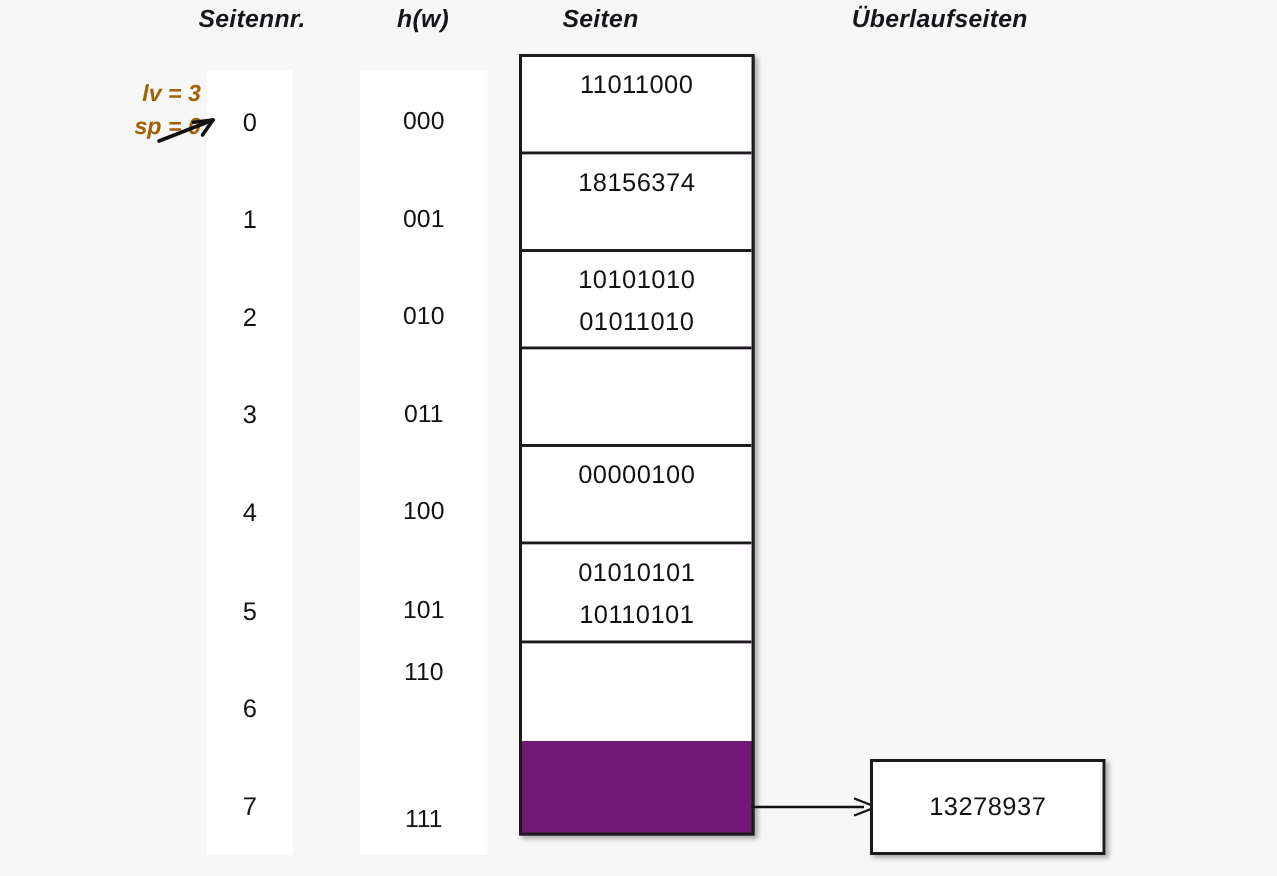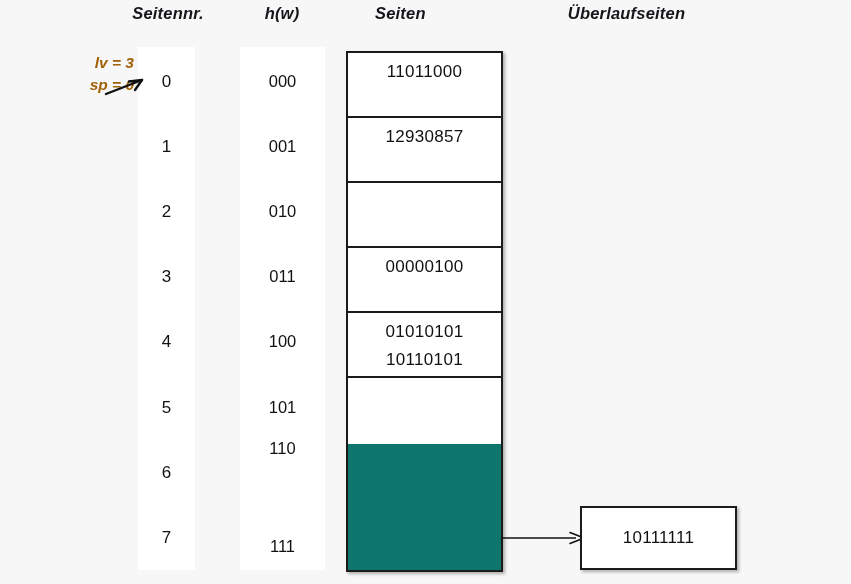--- a/index.html
+++ b/index.html
@@ -81,26 +81,26 @@
     text-align: center;
     color: #111111;
   }
   .col-index { left: 138px; width: 57px; }
   .col-hash  { left: 240px; width: 85px; font-size: 16.5px; }
 
   
   #pages-box {
     position: absolute;
     left: 346px;
-    top: 51px;
+    top: 36px;
     width: 157px;
     height: 521px;
     box-sizing: border-box;
     border: 2.2px solid #1b1b1b;
-    background: #0f766e;
+    background: #701a75;
     box-shadow: 2px 2px 3px rgba(0,0,0,0.30);
   }
   .page-cell {
     position: relative;
     box-sizing: border-box;
     height: 65.1px;
     border-bottom: 2.2px solid #1b1b1b;
     background: #ffffff;
     padding-top: 5px;
     text-align: center;
@@ -188,35 +188,39 @@
       <div class="cell-text col-hash" style="top: 374.5px;">101</div>
       <div class="cell-text col-hash" style="top: 416px;">110</div>
       <div class="cell-text col-hash" style="top: 514px;">111</div>
     </div>
 
   <div id="pages-box">
       <div class="page-cell">
         <span class="rec">11011000</span>
       </div>
       <div class="page-cell">
-        <span class="rec">12930857</span>
+        <span class="rec">18156374</span>
+      </div>
+      <div class="page-cell">
+        <span class="rec">10101010</span>
+        <span class="rec">01011010</span>
       </div>
       <div class="page-cell"></div>
       <div class="page-cell">
         <span class="rec">00000100</span>
       </div>
       <div class="page-cell">
         <span class="rec">01010101</span>
         <span class="rec">10110101</span>
       </div>
       <div class="page-cell"></div>
     </div>
 
   <svg id="overflow-arrow" viewBox="0 0 86 28">
     <path d="M1 14 L76 14" stroke="#111111" stroke-width="1.6" fill="none"></path>
     <path d="M84 14 L70 8.5 M84 14 L70 19.5" stroke="#111111" stroke-width="1.6" fill="none" stroke-linecap="round"></path>
   </svg>
 
   <div id="overflow-box">
-      <span class="rec">10111111</span>
+      <span class="rec">13278937</span>
     </div>
 
 </div>
 
 </body></html>

